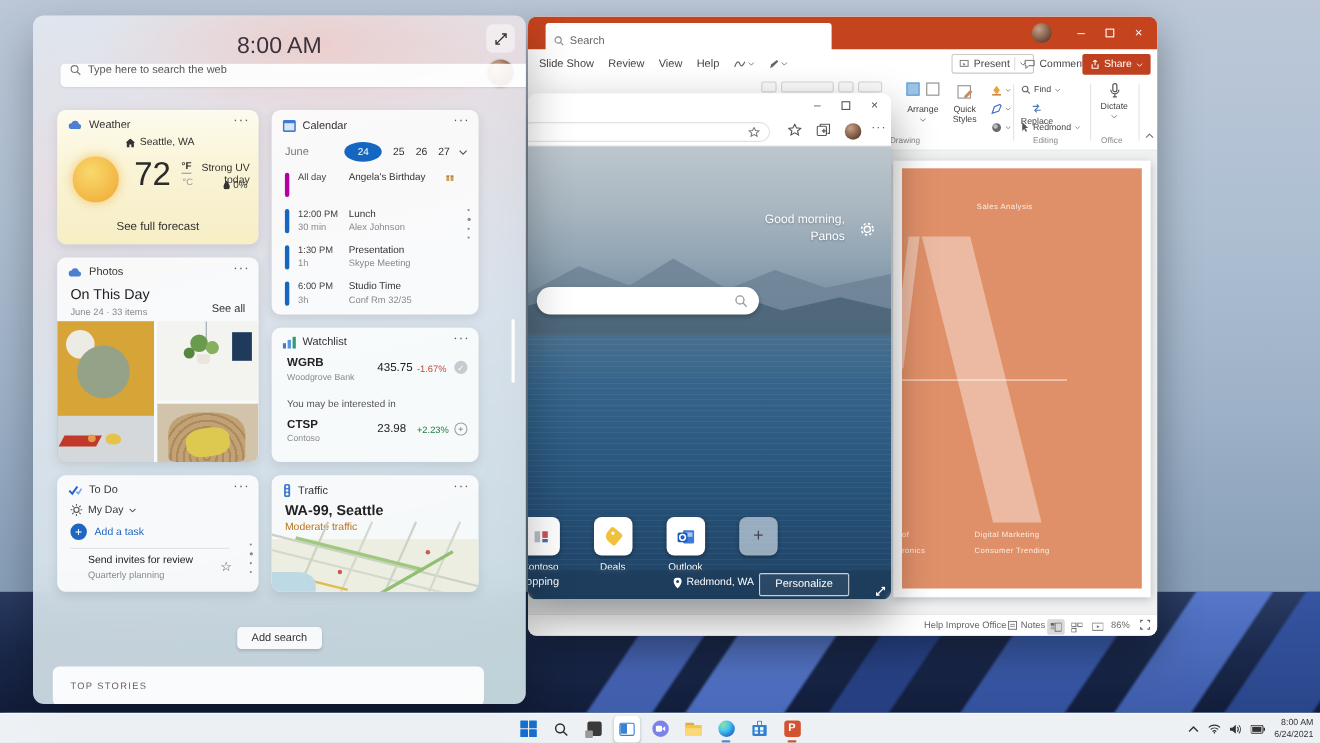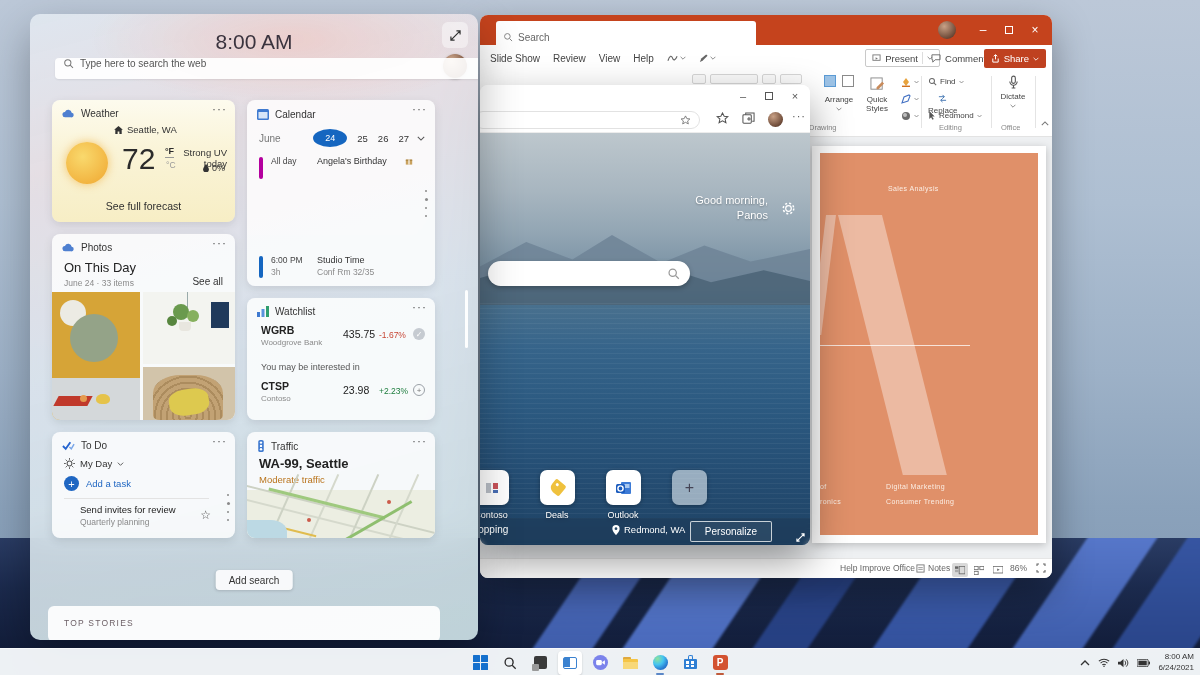--- a/index.html
+++ b/index.html
@@ -547,20 +547,34 @@
         <div class="ev-bar" style="background:#B4009E;"></div>
         <div class="ev-t">All day</div>
         <div class="ev-n">
             <span>Angela's Birthday</span>
           <svg width="8" height="8" viewBox="0 0 10 10">
               <rect x="1" y="4" width="8" height="5.5" fill="#c9a25e"></rect>
               <rect x="1" y="3" width="8" height="2" fill="#b08a45"></rect>
               <rect x="4.3" y="3" width="1.4" height="6.5" fill="#fff"></rect>
             </svg>
         </div>
+      </div>
+      <div class="ev" style="top:88px;">
+        <div class="ev-bar" style="background:#1566C0;"></div>
+        <div class="ev-t">12:00 PM</div>
+        <div class="ev-d">30 min</div>
+        <div class="ev-n">Lunch</div>
+        <div class="ev-s">Alex Johnson</div>
+      </div>
+      <div class="ev" style="top:121px;">
+        <div class="ev-bar" style="background:#1566C0;"></div>
+        <div class="ev-t">1:30 PM</div>
+        <div class="ev-d">1h</div>
+        <div class="ev-n">Presentation</div>
+        <div class="ev-s">Skype Meeting</div>
       </div>
       <div class="ev" style="top:154px;">
         <div class="ev-bar" style="background:#1566C0;"></div>
         <div class="ev-t">6:00 PM</div>
         <div class="ev-d">3h</div>
         <div class="ev-n">Studio Time</div>
         <div class="ev-s">Conf Rm 32/35</div>
       </div>
       <div class="scroll-dots" style="right:7px;top:90px;">
           <i></i>

